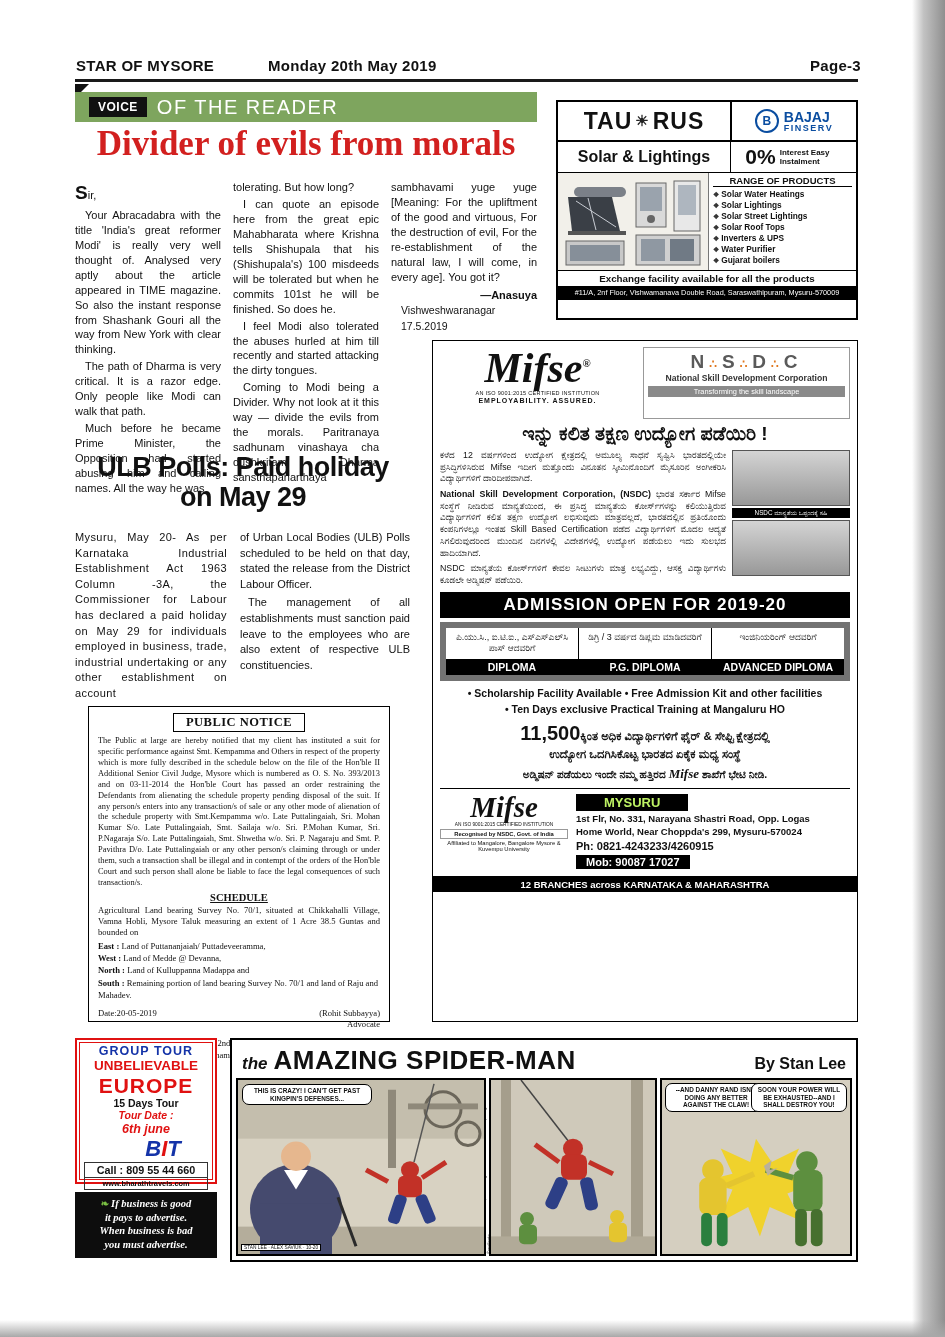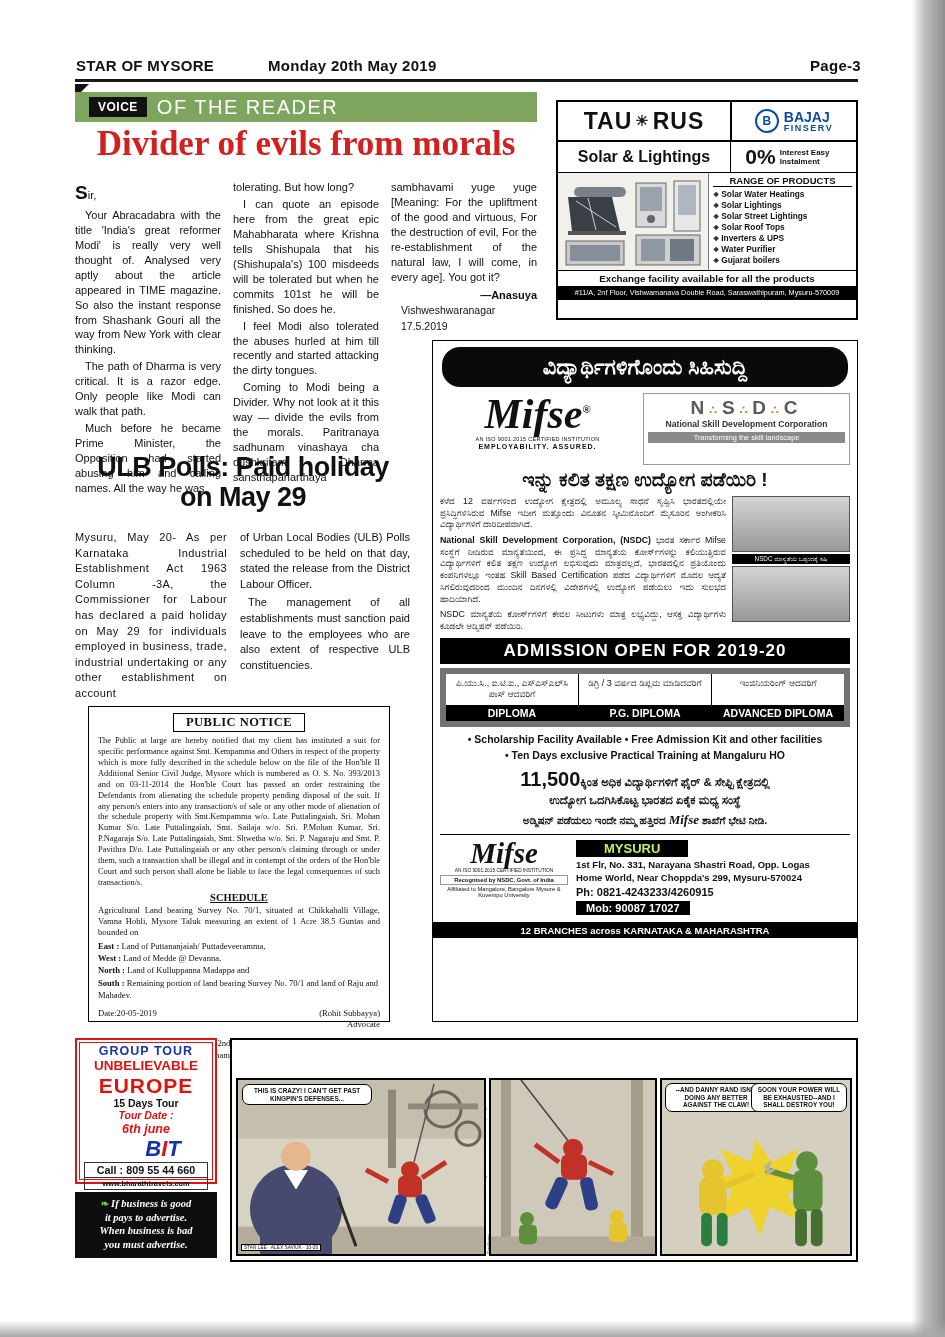--- a/index.html
+++ b/index.html
@@ -287,21 +287,20 @@
         <span>Advocate</span>
       </span>
     </div>
     <div class="naddr">
       <div>No.1230/A, CH-36/A, 2nd Cross,   (Behind Ramamandira),</div>
       <div>Krishnamurthypuram,Chamaraja Mohalla, Mysore – 570 004</div>
     </div>
   </div>
 
   <div class="abs" id="mifse">
-    <div class="m-banner">ವಿದ್ಯಾರ್ಥಿಗಳಿಗೊಂದು ಸಿಹಿಸುದ್ದಿ</div>
     <div class="m-logos">
       <div class="m-mifse">
         <div class="m-mifse-name"><span>Mifse</span><span class="m-reg">®</span></div>
         <div class="m-iso">AN ISO 9001:2015 CERTIFIED INSTITUTION</div>
         <div class="m-emp">EMPLOYABILITY. ASSURED.</div>
       </div>
       <div class="m-nsdc">
         <div class="m-nsdc-letters">
           <span>N</span><span class="m-nsdc-dot">∴</span><span>S</span><span class="m-nsdc-dot">∴</span><span>D</span><span class="m-nsdc-dot">∴</span><span>C</span>
         </div>
@@ -379,20 +378,25 @@
   </div>
 
   <div class="abs" id="advert">
     <div class="a-line"><span class="a-leaf">❧</span><span>If business is good</span></div>
     <div class="a-line">it pays to advertise.</div>
     <div class="a-line">When business is bad</div>
     <div class="a-line">you must advertise.</div>
   </div>
 
   <div class="abs" id="comic">
+    <div class="c-title">
+      <span class="c-the">the</span>
+      <span class="c-main">AMAZING SPIDER-MAN</span>
+      <span class="c-by">By Stan Lee</span>
+    </div>
     <div class="c-copy">©2019 Marvel Characters, Inc. All Rights Reserved. Distributed by King Features Syndicate</div>
     <div class="c-panels">
       <div class="panel" id="panel1">
         <svg viewBox="0 0 246 178" preserveAspectRatio="none">
           <rect width="246" height="178" fill="#d8d2c2"></rect>
           <rect x="0" y="0" width="246" height="60" fill="#c4bead"></rect>
           <circle cx="205" cy="30" r="18" fill="none" stroke="#6b665a" stroke-width="3"></circle>
           <circle cx="230" cy="55" r="12" fill="none" stroke="#6b665a" stroke-width="3"></circle>
           <rect x="150" y="10" width="8" height="80" fill="#8f897a"></rect>
           <rect x="170" y="24" width="70" height="6" fill="#8f897a"></rect>

